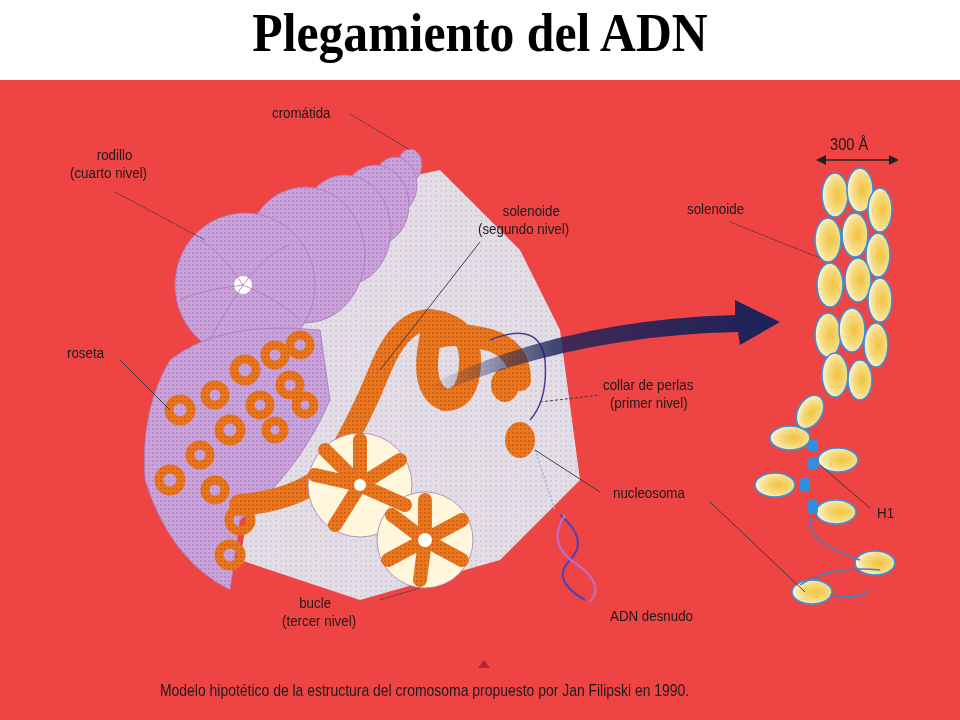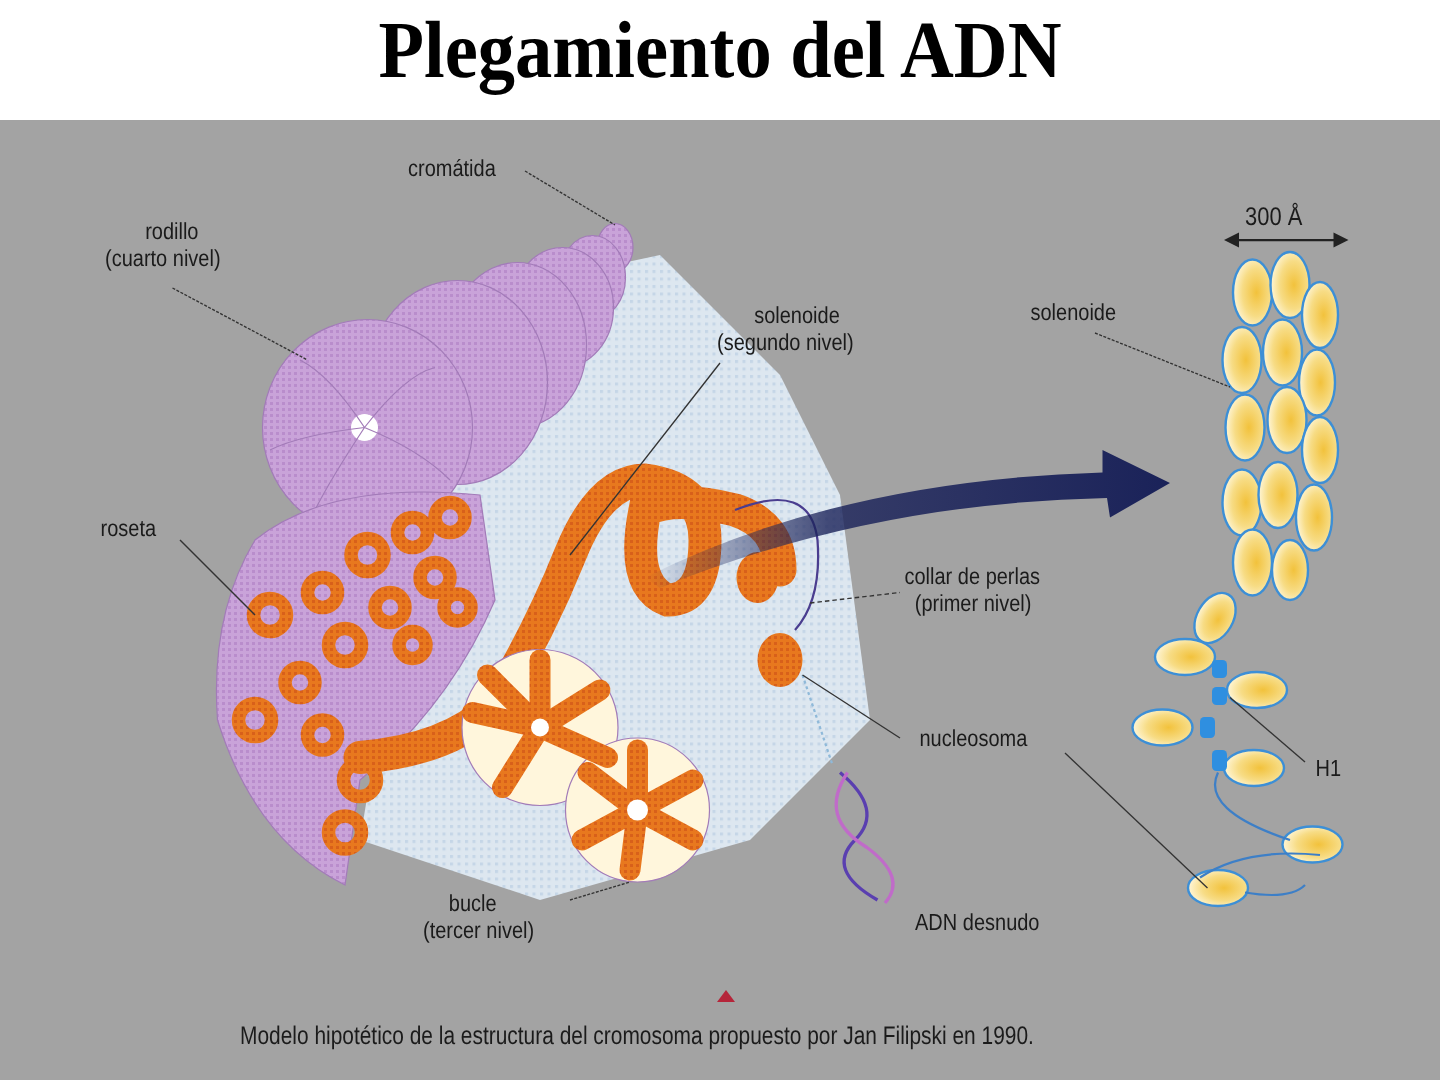--- a/index.html
+++ b/index.html
@@ -2,21 +2,21 @@
 <html><head>
 <meta charset="utf-8">
 <style>
   html, body { margin: 0; padding: 0; background: #ffffff; }
   body { width: 960px; height: 720px; position: relative; overflow: hidden; font-family: "Liberation Sans", sans-serif; }
   .title {
     position: absolute; left: 0; top: 2px; width: 960px; text-align: center;
     font-family: "Liberation Serif", serif; font-weight: bold; font-size: 54px;
     color: #000; letter-spacing: 0px; transform: scaleX(0.92);
   }
-  .figure { position: absolute; left: 0; top: 80px; width: 960px; height: 640px; background: #a3a3a3; }
+  .figure { position: absolute; left: 0; top: 80px; width: 960px; height: 640px; background: #ef4444; }
   svg.art { position: absolute; left: 0; top: 0; }
   .label {
     position: absolute; font-family: "Liberation Sans", sans-serif; font-size: 15.5px;
     color: #1b1b1b; line-height: 18px; transform: scaleX(0.86); transform-origin: left top;
     white-space: nowrap;
   }
   .label.center { text-align: center; }
   .caption {
     position: absolute; left: 160px; top: 681px; font-size: 17px; color: #1b1b1b;
     font-family: "Liberation Sans", sans-serif; transform: scaleX(0.82); transform-origin: left top;

